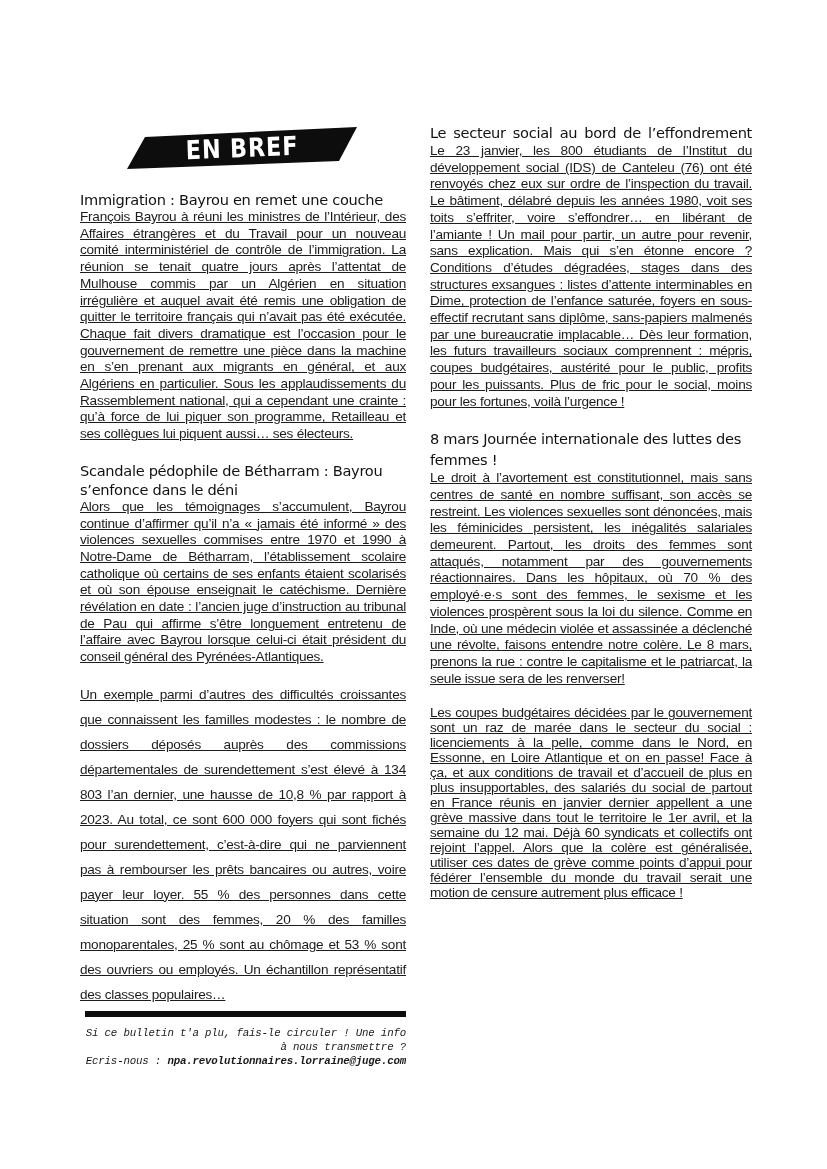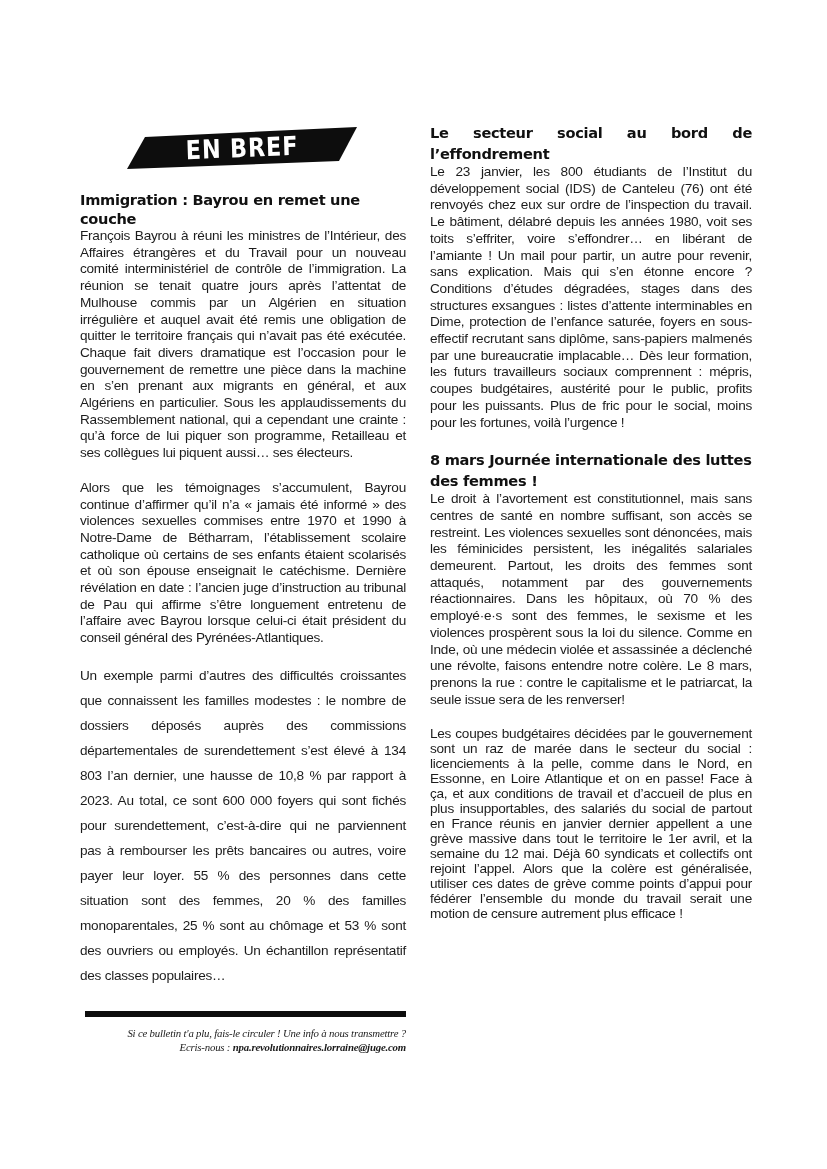--- a/index.html
+++ b/index.html
@@ -18,47 +18,48 @@
   }
   .banner-text {
     position: absolute; left: 0; top: 4px; width: 100%; text-align: center;
     font-family: "DejaVu Sans", sans-serif; font-weight: bold; font-size: 26px;
     color: #fff; letter-spacing: 1px; transform: scaleX(0.86) rotate(-2deg);
     line-height: 34px;
   }
 
   .article { margin: 0 0 0 0; }
   .article h2 {
-    margin: 0; font-family: "DejaVu Sans", sans-serif; font-weight: bold;
+    margin: 0; font-family: "DejaVu Sans", sans-serif; font-weight: normal;
     font-size: 14.6px; line-height: 19px; color: #111; letter-spacing: -0.3px;
   }
   .article p {
     margin: 0; font-family: "Liberation Sans", sans-serif; font-size: 13.6px;
     line-height: 16.7px; text-align: justify; color: #1c1c1c;
     transform-origin: left top;
+    text-decoration: underline;
   }
   .body-narrow { letter-spacing: -0.25px; }
 
   .a1 { margin-top: 14px; }
   .a2 { margin-top: 18px; }
   .a3 { margin-top: 16px; }
   .a3 h2 { line-height: 23px; }
   .r1 h2 { line-height: 21px; }
   .r1 h2.just { text-align: justify; text-align-last: justify; }
   .r2 { margin-top: 18px; }
   .r2 h2 { line-height: 21px; }
   .r3 { margin-top: 18px; }
   .r3 h2 { line-height: 23.5px; }
   .r3 p { line-height: 15px; }
   .a3 p { line-height: 25px; }
 
   .footer-bar { position: absolute; left: 85px; top: 1011px; width: 321px; height: 6px; background: #0d0d0d; }
   .footer-text {
     position: absolute; left: 80px; top: 1026px; width: 326px; text-align: right;
-    font-family: Liberation Serif, serif; font-style: italic; font-size: 10.8px;
+    font-family: Liberation Mono, monospace; font-style: italic; font-size: 10.8px;
     line-height: 14px; color: #1a1a1a; letter-spacing: -0.2px;
   }
   .footer-text .email { font-weight: bold; }
 </style>
 </head>
 <body>
 
 <div class="page">
 
   <div class="col col-left">
@@ -66,20 +67,21 @@
       <div class="banner"></div>
       <div class="banner-text" style="left:47px;width:230px;top:11px;">EN BREF</div>
     </div>
 
     <div class="article a1">
       <h2>Immigration : Bayrou en remet une couche</h2>
       <p class="body-narrow">François Bayrou à réuni les ministres de l’Intérieur, des Affaires étrangères et du Travail pour un nouveau comité interministériel de contrôle de l’immigration. La réunion se tenait quatre jours après l’attentat de Mulhouse commis par un Algérien en situation irrégulière et auquel avait été remis une obligation de quitter le territoire français qui n’avait pas été exécutée. Chaque fait divers dramatique est l’occasion pour le gouvernement de remettre une pièce dans la machine en s’en prenant aux migrants en général, et aux Algériens en particulier. Sous les applaudissements du Rassemblement national, qui a cependant une crainte : qu’à force de lui piquer son programme, Retailleau et ses collègues lui piquent aussi… ses électeurs.</p>
     </div>
 
     <div class="article a2">
+      <h2>Scandale pédophile de Bétharram : Bayrou s’enfonce dans le déni</h2>
       <p class="body-narrow">Alors que les témoignages s’accumulent, Bayrou continue d’affirmer qu’il n’a « jamais été informé » des violences sexuelles commises entre 1970 et 1990 à Notre-Dame de Bétharram, l’établissement scolaire catholique où certains de ses enfants étaient scolarisés et où son épouse enseignait le catéchisme. Dernière révélation en date : l’ancien juge d’instruction au tribunal de Pau qui affirme s’être longuement entretenu de l’affaire avec Bayrou lorsque celui-ci était président du conseil général des Pyrénées-Atlantiques.</p>
     </div>
 
     <div class="article a3">
       <p class="body-narrow">Un exemple parmi d’autres des difficultés croissantes que connaissent les familles modestes : le nombre de dossiers déposés auprès des commissions départementales de surendettement s’est élevé à 134 803 l’an dernier, une hausse de 10,8 % par rapport à 2023. Au total, ce sont 600 000 foyers qui sont fichés pour surendettement, c’est-à-dire qui ne parviennent pas à rembourser les prêts bancaires ou autres, voire payer leur loyer. 55 % des personnes dans cette situation sont des femmes, 20 % des familles monoparentales, 25 % sont au chômage et 53 % sont des ouvriers ou employés. Un échantillon représentatif des classes populaires…</p>
     </div>
   </div>
 
   <div class="col col-right">
     <div class="article r1">

